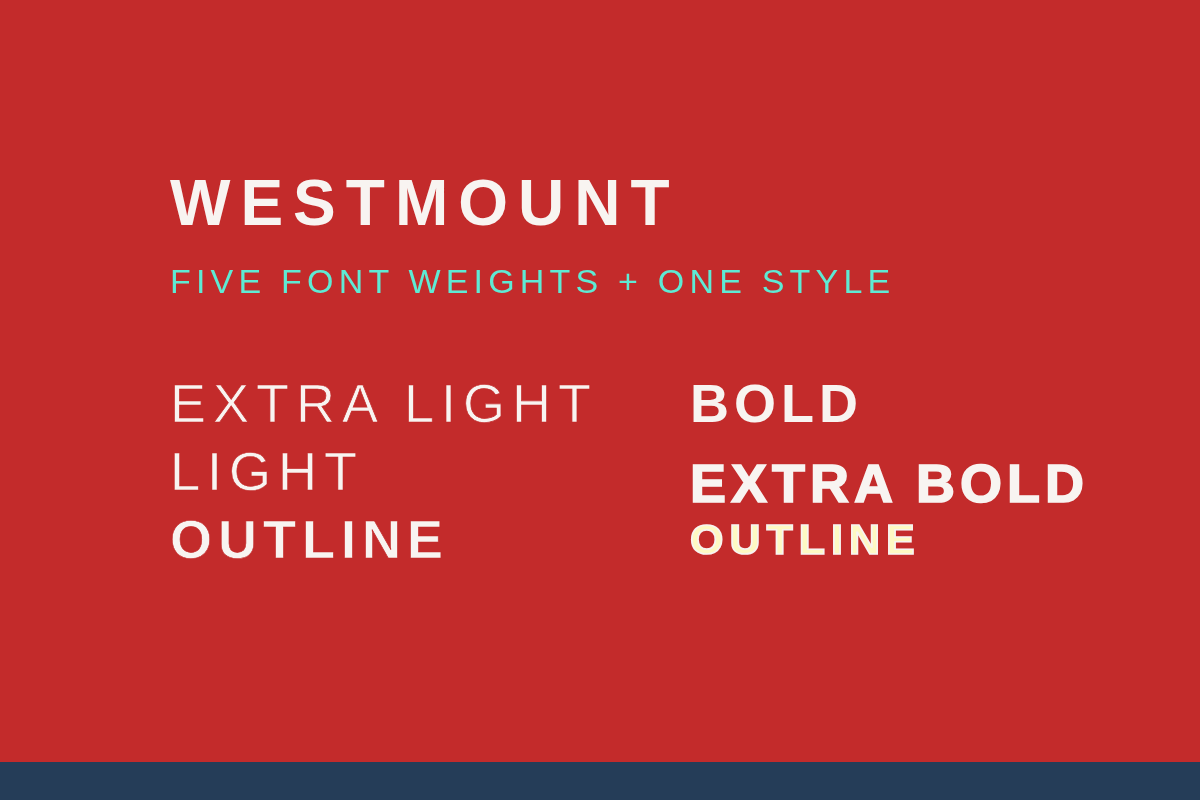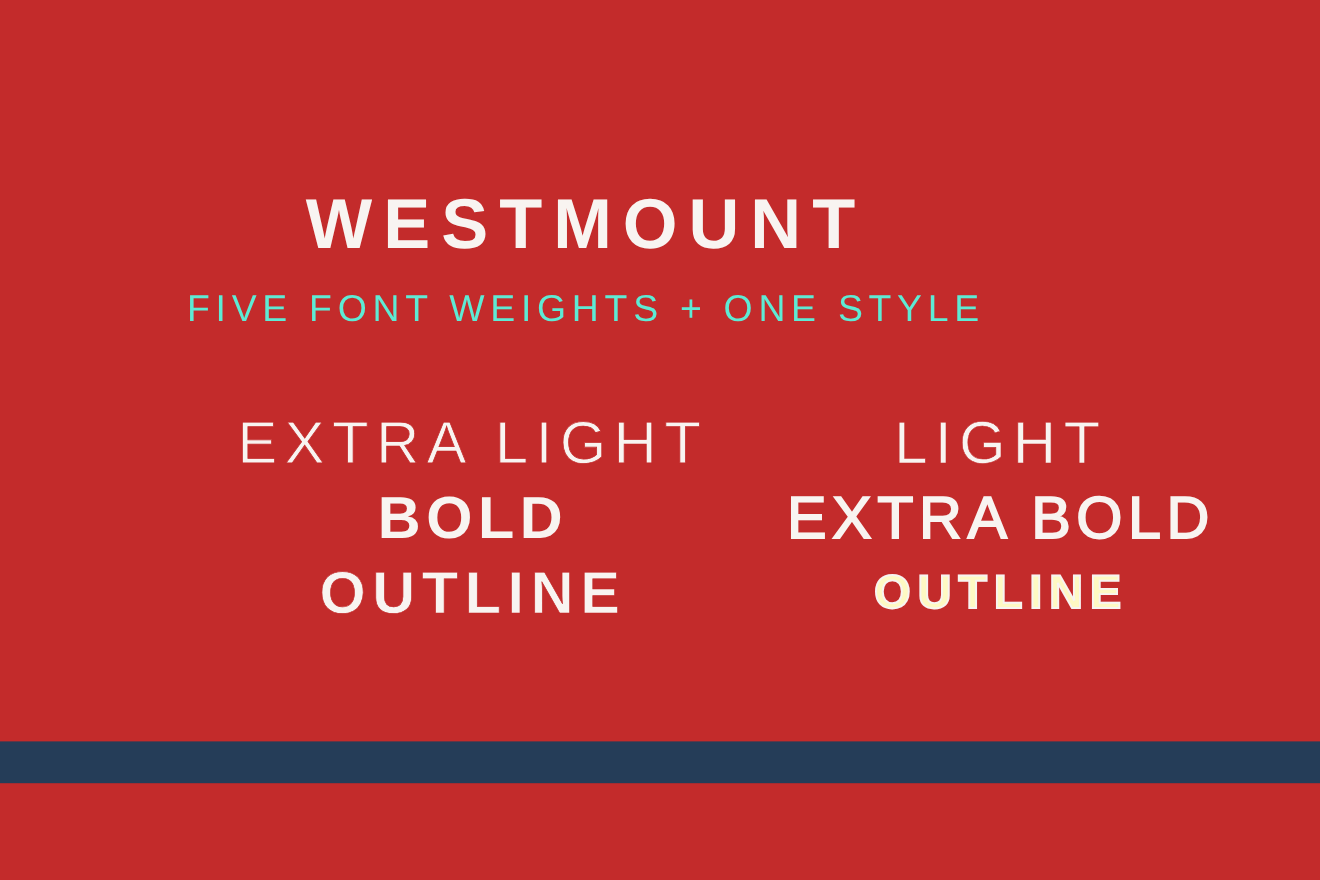--- a/index.html
+++ b/index.html
@@ -12,24 +12,23 @@
     width: 1200px;
     height: 800px;
     overflow: hidden;
     font-family: "Liberation Sans", sans-serif;
     background: #c32b2b;
   }
 
   #specimen {
     position: relative;
     width: 1200px;
-    height: 712px;
+    height: 800px;
     background: #c32b2b;
     box-sizing: border-box;
-    text-align: center;
   }
 
   
   #header-block {
     position: absolute;
     left: 170px;
     top: 168px;
   }
 
   #brand-title {
@@ -95,22 +94,23 @@
     letter-spacing: 6px;
     -webkit-text-stroke: 0.6px #c32b2b;
   }
 
   .w-bold {
     font-weight: 700;
     letter-spacing: 5px;
   }
 
   .w-extrabold {
-    font-weight: 400;
+    font-weight: 700;
     letter-spacing: 5px;
+    margin-top: 12px;
     -webkit-text-stroke: 1.6px #f8f4f1;
   }
 
   
   .w-outline {
     font-weight: 700;
     letter-spacing: 6px;
     color: #fef9c3;
     -webkit-text-stroke: 1.7px #f8f4f1;
     font-size: 43px;
@@ -133,23 +133,23 @@
 
   <div id="header-block">
     <h1 id="brand-title">WESTMOUNT</h1>
     <p id="brand-tagline">FIVE FONT WEIGHTS + ONE STYLE</p>
   </div>
 
   <div id="weights-grid">
 
     <div class="weight-sample w-extralight">EXTRA LIGHT</div>
 
+    <div class="weight-sample w-bold">BOLD</div>
+
     <div class="weight-sample w-light">LIGHT</div>
-
-    <div class="weight-sample w-bold">BOLD</div>
 
     <div class="weight-sample w-extrabold">EXTRA BOLD</div>
 
     <div class="weight-sample w-regular">OUTLINE</div>
 
     <div class="weight-sample w-outline">OUTLINE</div>
 
   </div>
 
   <div id="bottom-band"></div>

